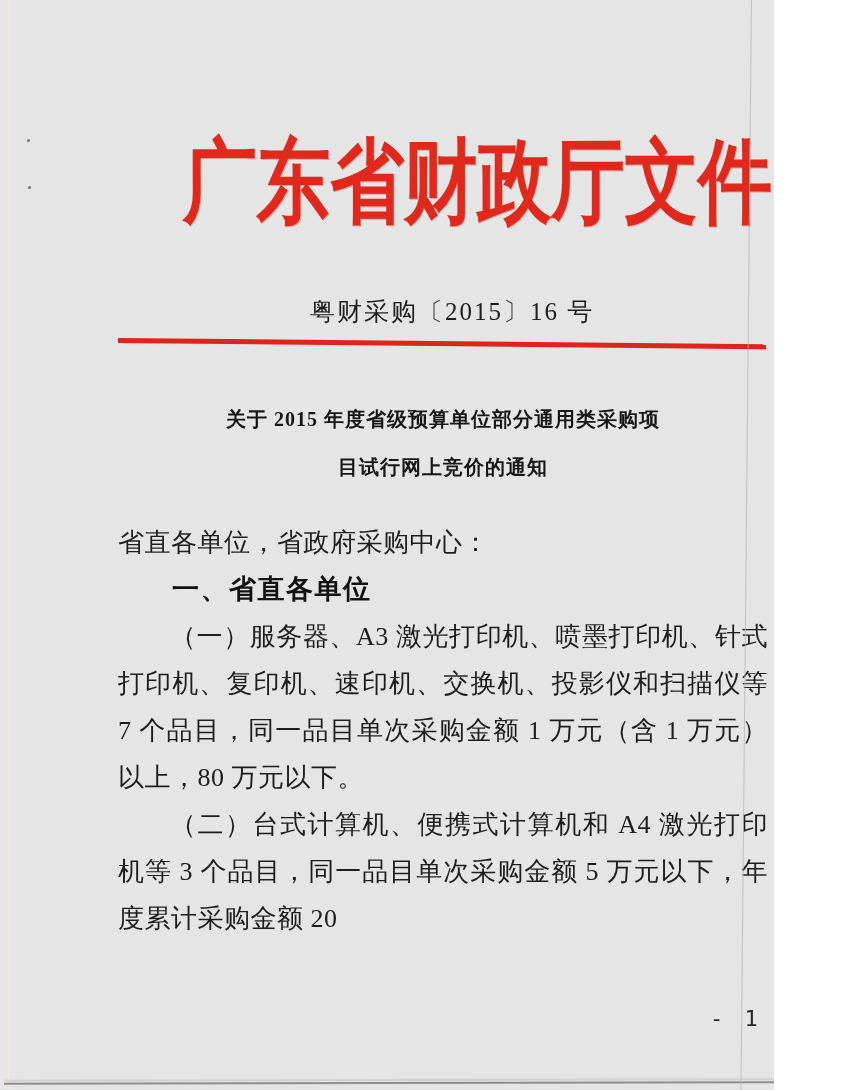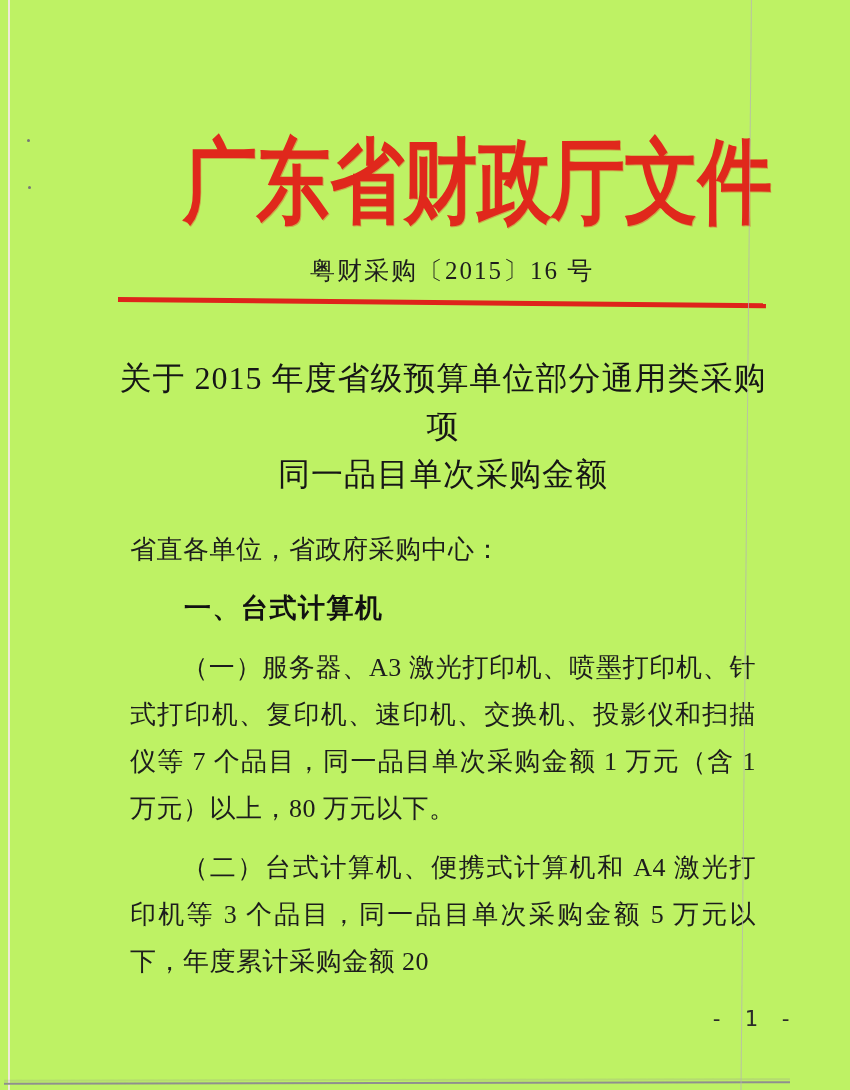--- a/index.html
+++ b/index.html
@@ -2,23 +2,23 @@
 <html lang="zh"><head>
 <meta charset="utf-8">
 <style>
   html, body {
     margin: 0;
     padding: 0;
     background: #ffffff;
   }
   .scan-page {
     position: relative;
-    width: 850px;
+    width: 774px;
     height: 1090px;
-    background: #bef264;
+    background: #e5e5e5;
     overflow: hidden;
     font-family: "Liberation Serif", serif;
     color: #1d1d1d;
   }
   
   .edge-left {
     position: absolute;
     left: 8px; top: 0;
     width: 2px; height: 1090px;
     background: #efe9d9;
@@ -57,52 +57,52 @@
     line-height: 1.0;
     font-weight: bold;
     text-align: center;
     color: #e0281c;
     white-space: nowrap;
     transform: scaleX(0.8);
     transform-origin: 50% 50%;
     text-shadow: 1px 1px 0 rgba(224,40,28,.35);
   }
   .doc-number {
-    margin-top: 28px;
+    margin-top: 69px;
     font-size: 25px;
     line-height: 30px;
     text-align: center;
     padding-left: 18px;
     letter-spacing: 2px;
   }
   .red-rule {
     margin-top: 11px;
     width: 648px;
     height: 5px;
     background: #de241b;
     transform: rotate(0.55deg);
     transform-origin: left center;
   }
   .doc-title {
     margin: 52px 0 0 0;
-    font-size: 32px;
+    font-size: 20px;
     line-height: 48px;
-    font-weight: normal;
+    font-weight: bold;
     text-align: center;
     letter-spacing: 1px;
     color: #161616;
   }
   .body-block {
     margin-top: 28px;
     font-size: 26px;
     line-height: 47px;
     letter-spacing: .5px;
   }
   .body-block p {
-    margin: 12px;
+    margin: 0;
     text-align: justify;
   }
   .salutation { text-indent: 0; }
   .para { text-indent: 2em; }
   .section-head {
     text-indent: 2em;
     font-family: "Liberation Sans", sans-serif;
     font-weight: bold;
     font-size: 27px;
     letter-spacing: 1.5px;
@@ -131,28 +131,28 @@
   <div class="speck speck-2"></div>
 
   <div class="content">
 
     <h1 class="agency">广东省财政厅文件</h1>
 
     <div class="doc-number">粤财采购〔2015〕16 号</div>
 
     <div class="red-rule"></div>
 
-    <h2 class="doc-title"><span>关于 2015 年度省级预算单位部分通用类采购项</span><br><span>同一品目单次采购金额</span></h2>
+    <h2 class="doc-title"><span>关于 2015 年度省级预算单位部分通用类采购项</span><br><span>目试行网上竞价的通知</span></h2>
 
     <div class="body-block">
 
       <p class="salutation">省直各单位，省政府采购中心：</p>
 
 
-      <p class="section-head">一、台式计算机</p>
+      <p class="section-head">一、省直各单位</p>
 
       <p class="para">（一）服务器、A3 激光打印机、喷墨打印机、针式打印机、复印机、速印机、交换机、投影仪和扫描仪等 7 个品目，同一品目单次采购金额 1 万元（含 1 万元）以上，80 万元以下。</p>
 
       <p class="para">（二）台式计算机、便携式计算机和 A4 激光打印机等 3 个品目，同一品目单次采购金额 5 万元以下，年度累计采购金额 20</p>
 
     </div>
   </div>
 
   <div class="page-number">- 1 -</div>
 

